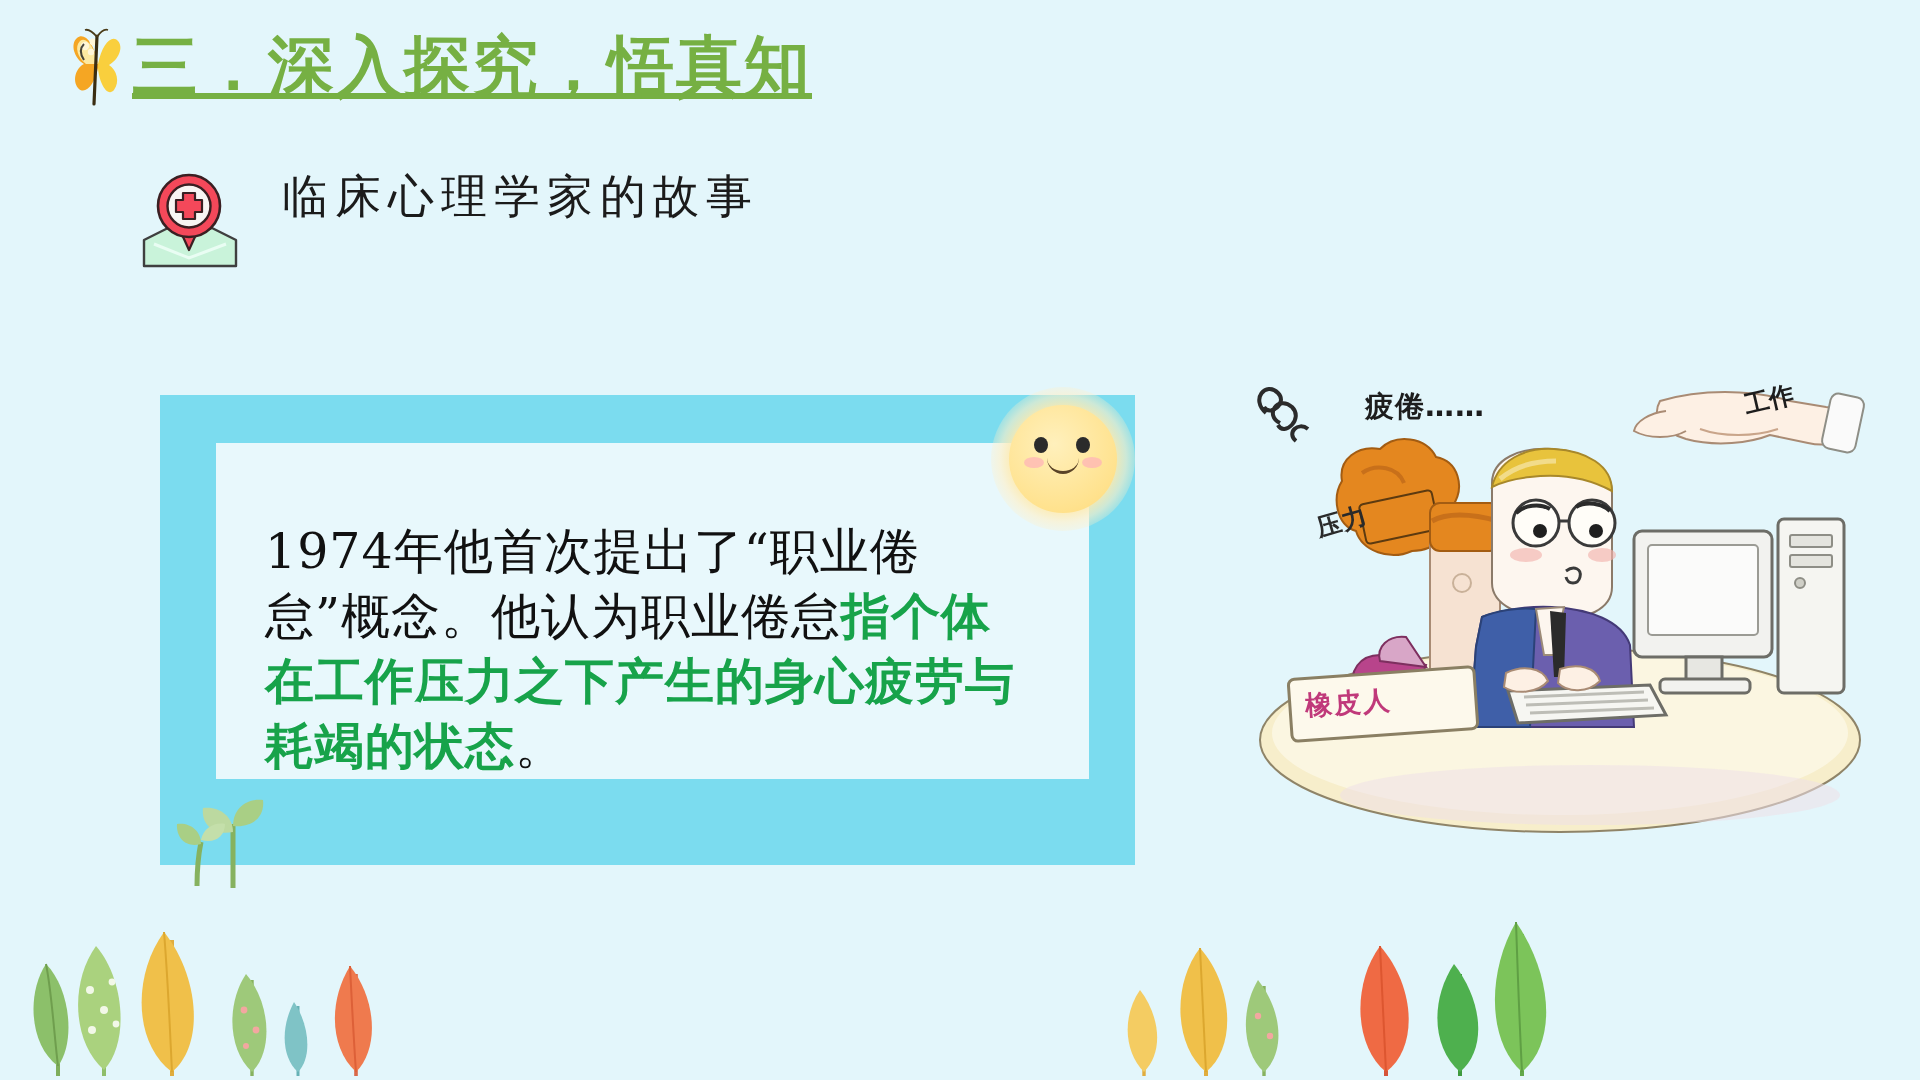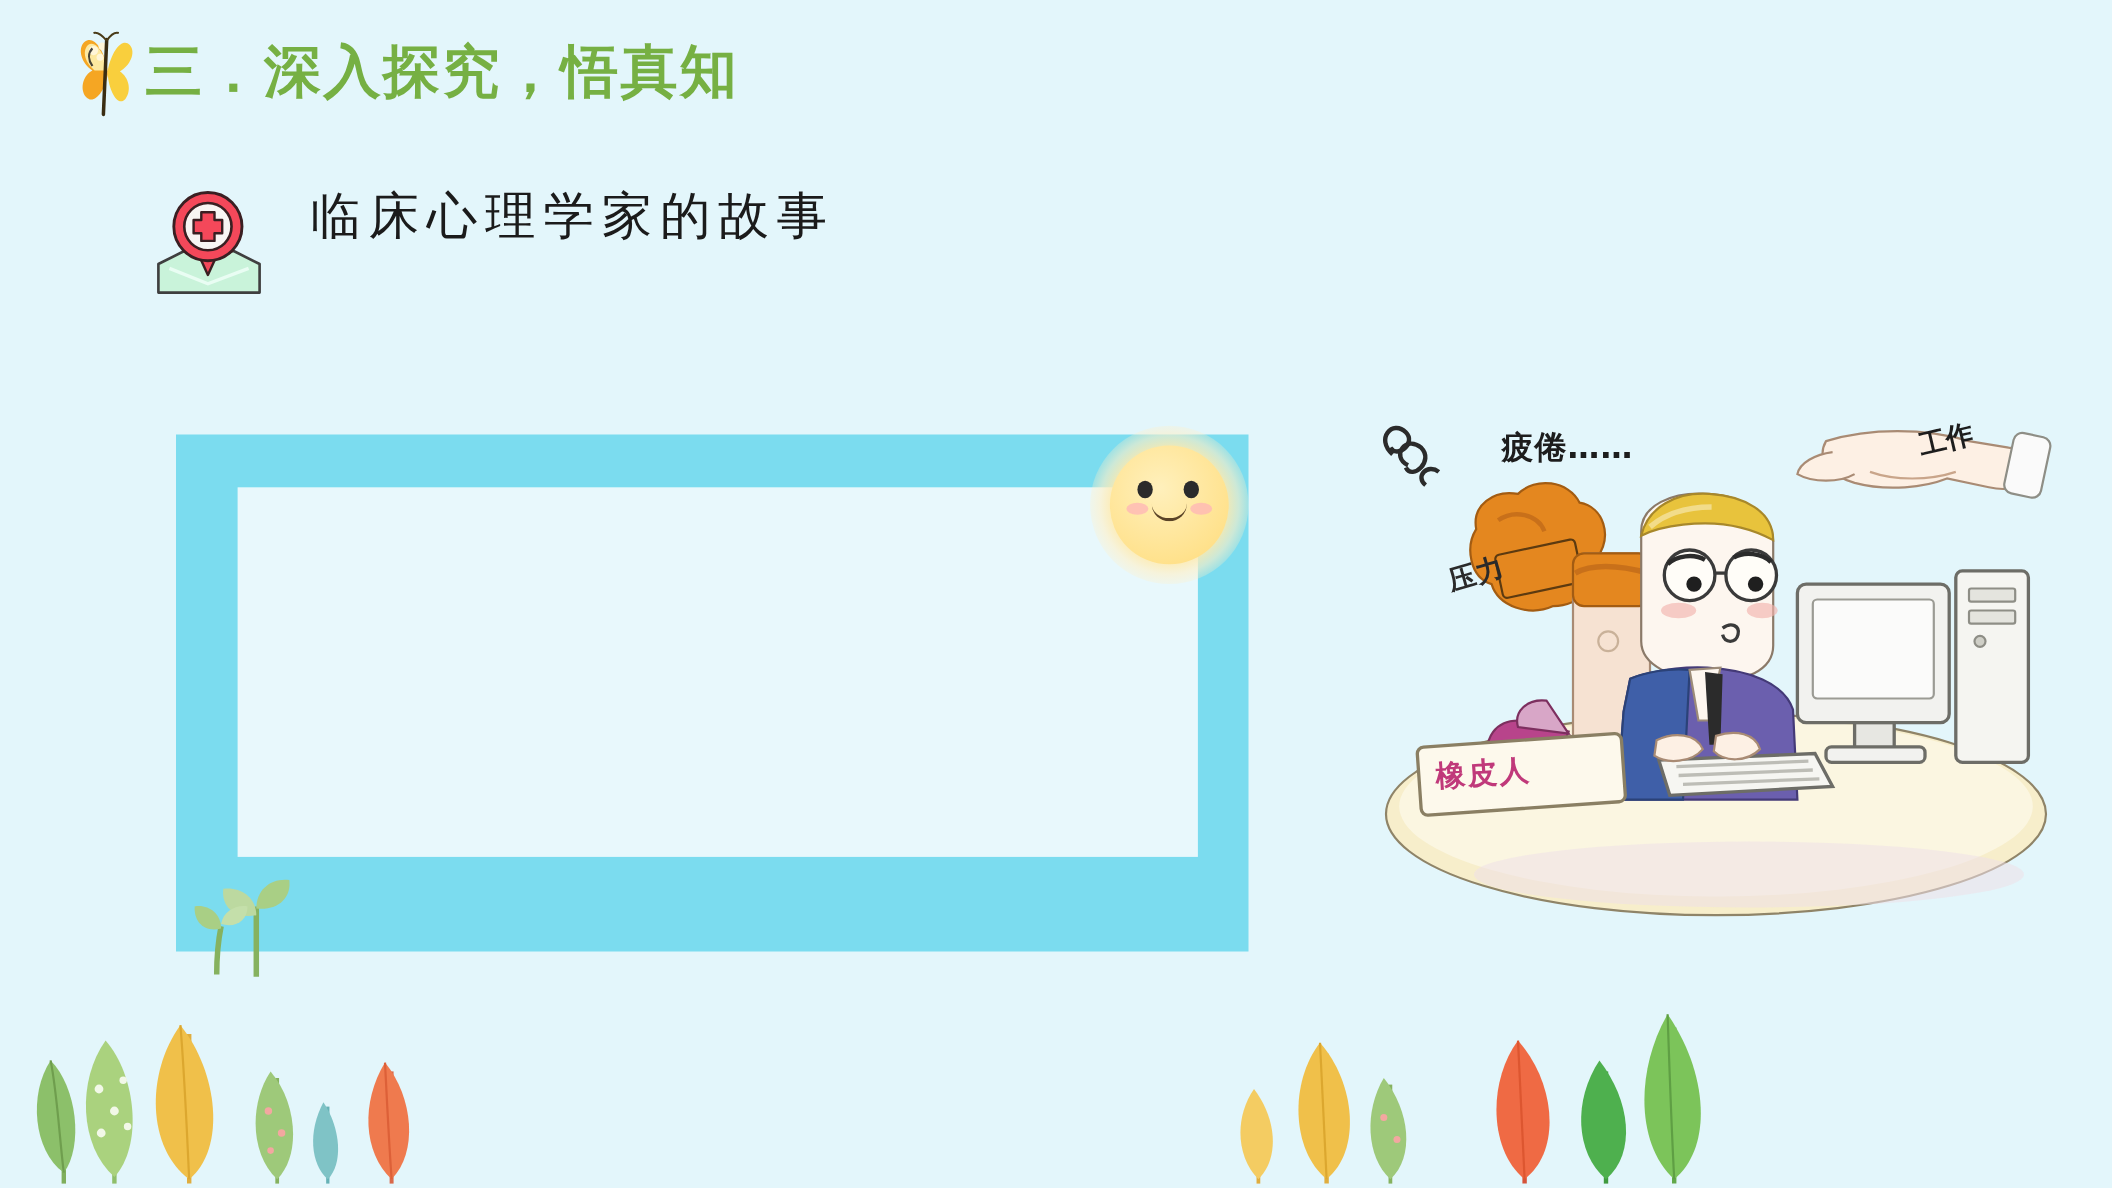--- a/index.html
+++ b/index.html
@@ -7,23 +7,24 @@
     width:1920px;height:1080px;overflow:hidden;position:relative;
     background:#e3f6fb;
     font-family:"Liberation Serif",serif;
   }
   .slide{position:absolute;inset:0;}
 
   
   #title-row{position:absolute;left:68px;top:18px;display:flex;align-items:center;height:96px;}
   #butterfly{width:60px;height:84px;position:relative;margin-right:4px;flex:none;}
   #title-text{
-    font-size:52px;line-height:1;letter-spacing:2px;font-weight:700;
+    font-size:66px;line-height:1;letter-spacing:2px;font-weight:700;
     color:#76b043;white-space:pre;
     font-family:"DejaVu Serif","Liberation Serif",serif;
+    text-decoration:underline;
   }
 
   
   #subtitle-row{position:absolute;left:130px;top:166px;display:flex;align-items:flex-start;height:110px;}
   #medical-pin{width:118px;height:104px;position:relative;flex:none;}
   #subtitle-text{
     margin-left:34px;font-size:46px;letter-spacing:7px;color:#1b1b1b;
     font-family:"DejaVu Serif","Liberation Serif",serif;white-space:pre;
   }
 
@@ -111,20 +112,21 @@
         <path d="M53 27 h12 v7 h7 v12 h-7 v7 h-12 v-7 h-7 V34 h7 Z" fill="#f4485a" stroke="#3a1f22" stroke-width="2.2" stroke-linejoin="round"></path>
       </svg>
     </div>
     <div id="subtitle-text">临床心理学家的故事</div>
   </div>
 
   <div id="content-frame">
     <div id="content-inner"></div>
   </div>
 
+  <p id="content-para"><span>1974年他首次提出了“职业倦怠”概念。他认为职业倦怠</span><span class="hl">指个体在工作压力之下产生的身心疲劳与耗竭的状态</span><span>。</span></p>
 
   <div id="sun">
     <div class="glow"></div>
     <div class="face"></div>
     <div class="cheek l"></div>
     <div class="cheek r"></div>
     <div class="eye l"></div>
     <div class="eye r"></div>
     <div class="smile"></div>
   </div>

